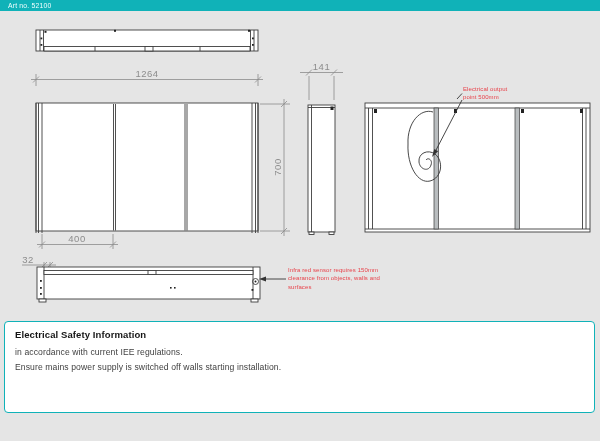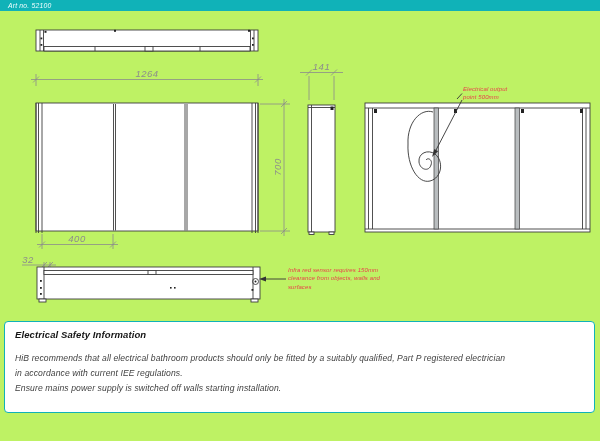--- a/index.html
+++ b/index.html
@@ -1,35 +1,35 @@
 <!DOCTYPE html>
 <html><head>
 <meta charset="utf-8">
 <style>
   html,body{margin:0;padding:0;background:#ffffff;}
   body{width:600px;height:441px;position:relative;overflow:hidden;
        font-family:"Liberation Sans",sans-serif;}
-  .page{position:absolute;inset:0;background:#bef264;font-style:italic;}
+  .page{position:absolute;inset:0;background:#e5e5e5;}
 
   .header-bar{position:absolute;left:0;top:0;width:600px;height:11px;
     background:#10b2b8;color:#f2ffff;font-size:6.8px;line-height:11px;
     padding-left:8px;box-sizing:border-box;letter-spacing:.2px;}
 
   svg.drawing{position:absolute;left:0;top:0;}
 
   .note{position:absolute;color:#e8424a;font-size:6px;line-height:8.3px;
     letter-spacing:.1px;}
   .note-output{left:463px;top:85px;width:56px;}
   .note-sensor{left:288px;top:266px;width:98px;}
 
   .safety-box{position:absolute;left:4px;top:321px;width:591px;height:92px;
     box-sizing:border-box;border:1.5px solid #10b2b8;border-radius:4px;
     background:#fff;padding:7px 10px;}
   .safety-title{font-size:9.5px;font-weight:700;color:#151515;
-    margin:0 0 11px 0;letter-spacing:.1px;}
+    margin:0 0 5px 0;letter-spacing:.1px;}
   .safety-line{font-size:8.6px;color:#3f3f3f;line-height:15px;
     letter-spacing:.1px;white-space:nowrap;}
 
   .dimtext{fill:#8c8c8c;font-size:9.5px;font-family:"Liberation Sans",sans-serif;
     letter-spacing:.5px;}
 </style>
 </head>
 <body>
 
 <div class="page">
@@ -185,18 +185,17 @@
       <line x1="462" y1="100" x2="435" y2="152" stroke="#333" stroke-width="0.9"></line>
       <polygon points="432,157 438.1,151.3 434.3,149.1" fill="#333"></polygon>
     </g>
   </svg>
 
   <div class="note note-output">Electrical output point 500mm</div>
   <div class="note note-sensor">Infra red sensor requires 150mm clearance from objects, walls and surfaces</div>
 
   <div class="safety-box">
     <div class="safety-title">Electrical Safety Information</div>
-    <div class="safety-line">HiB recommends that all electrical bathroom products should only be fitted by a suitably qualified, Part P registered electrician</div>
     <div class="safety-line">in accordance with current IEE regulations.</div>
     <div class="safety-line">Ensure mains power supply is switched off walls starting installation.</div>
   </div>
 
 </div>
 
 </body></html>

